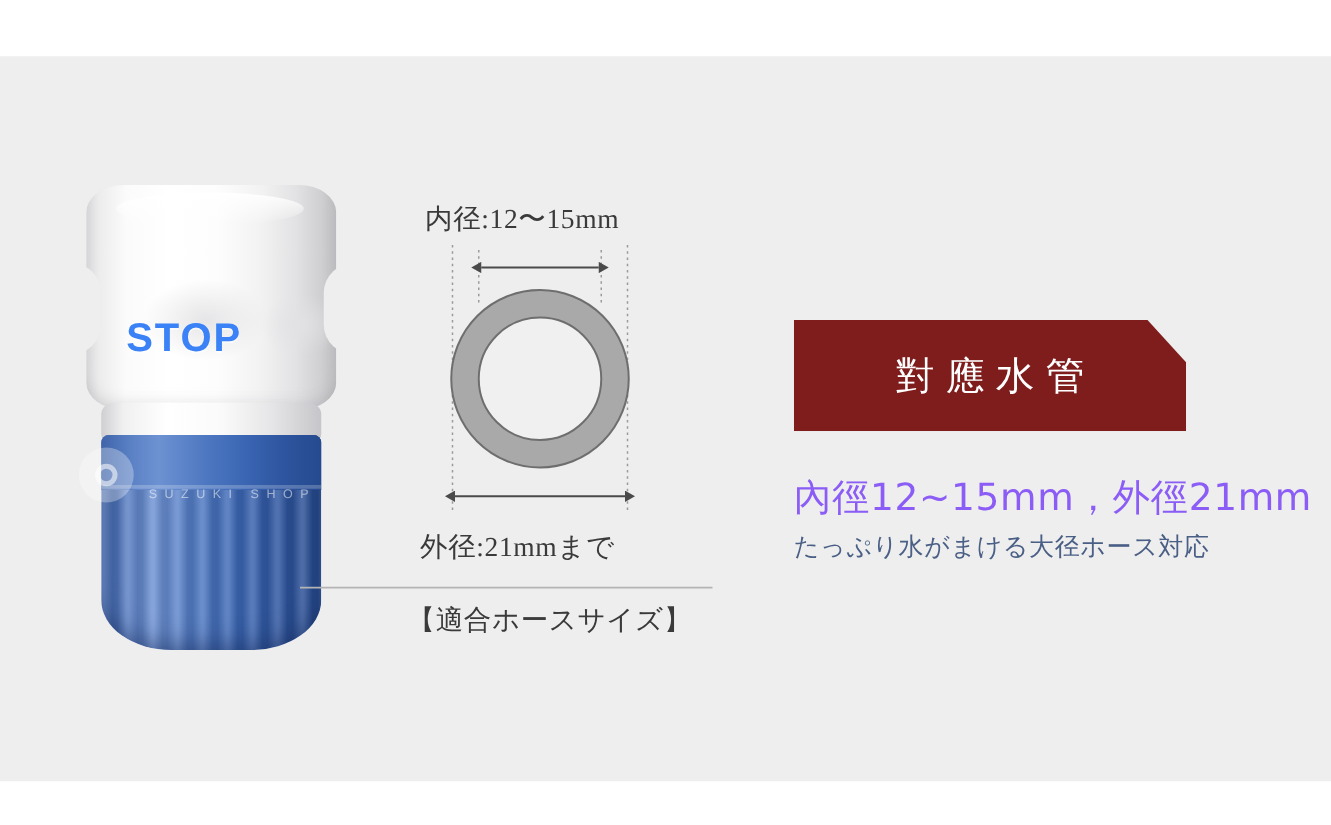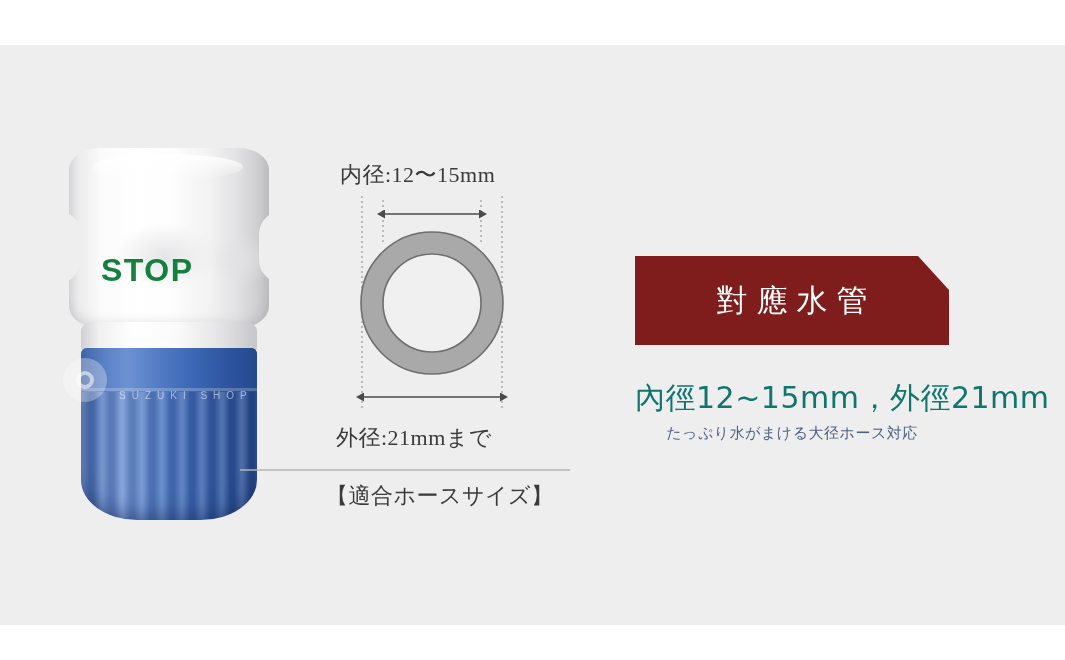--- a/index.html
+++ b/index.html
@@ -87,21 +87,21 @@
   .stop-text {
     position: absolute;
     left: 46px;
     top: 112px;
     width: 140px;
     text-align: left;
     font-family: "Liberation Sans", "DejaVu Sans", sans-serif;
     font-size: 32px;
     font-weight: 700;
     letter-spacing: 1.5px;
-    color: #15803d;
+    color: #3b82f6;
     text-shadow: 0 1px 0 rgba(255,255,255,0.6);
   }
 
   
   .collar {
     position: absolute;
     left: 26px;
     top: 182px;
     width: 176px;
     height: 34px;
@@ -250,37 +250,37 @@
     text-indent: 9px;
     white-space: nowrap;
   }
 
   #headline {
     position: absolute;
     left: 635px;
     top: 378px;
     width: 314px;
     text-align: center;
-    color: #0f766e;
+    color: #8b5cf6;
     font-family: "DejaVu Sans", sans-serif;
     font-size: 30px;
     letter-spacing: 0.5px;
     white-space: nowrap;
     transform: translateX(-50%);
     margin-left: 157px;
   }
   #subline {
     position: absolute;
     left: 635px;
     top: 424px;
     width: 314px;
     text-align: center;
     color: #4a5f85;
     font-family: "DejaVu Sans", sans-serif;
-    font-size: 15px;
+    font-size: 20px;
     letter-spacing: 0.5px;
     white-space: nowrap;
     transform: translateX(-50%);
     margin-left: 157px;
   }
 </style>
 </head>
 <body>
 
 <div id="stage">

